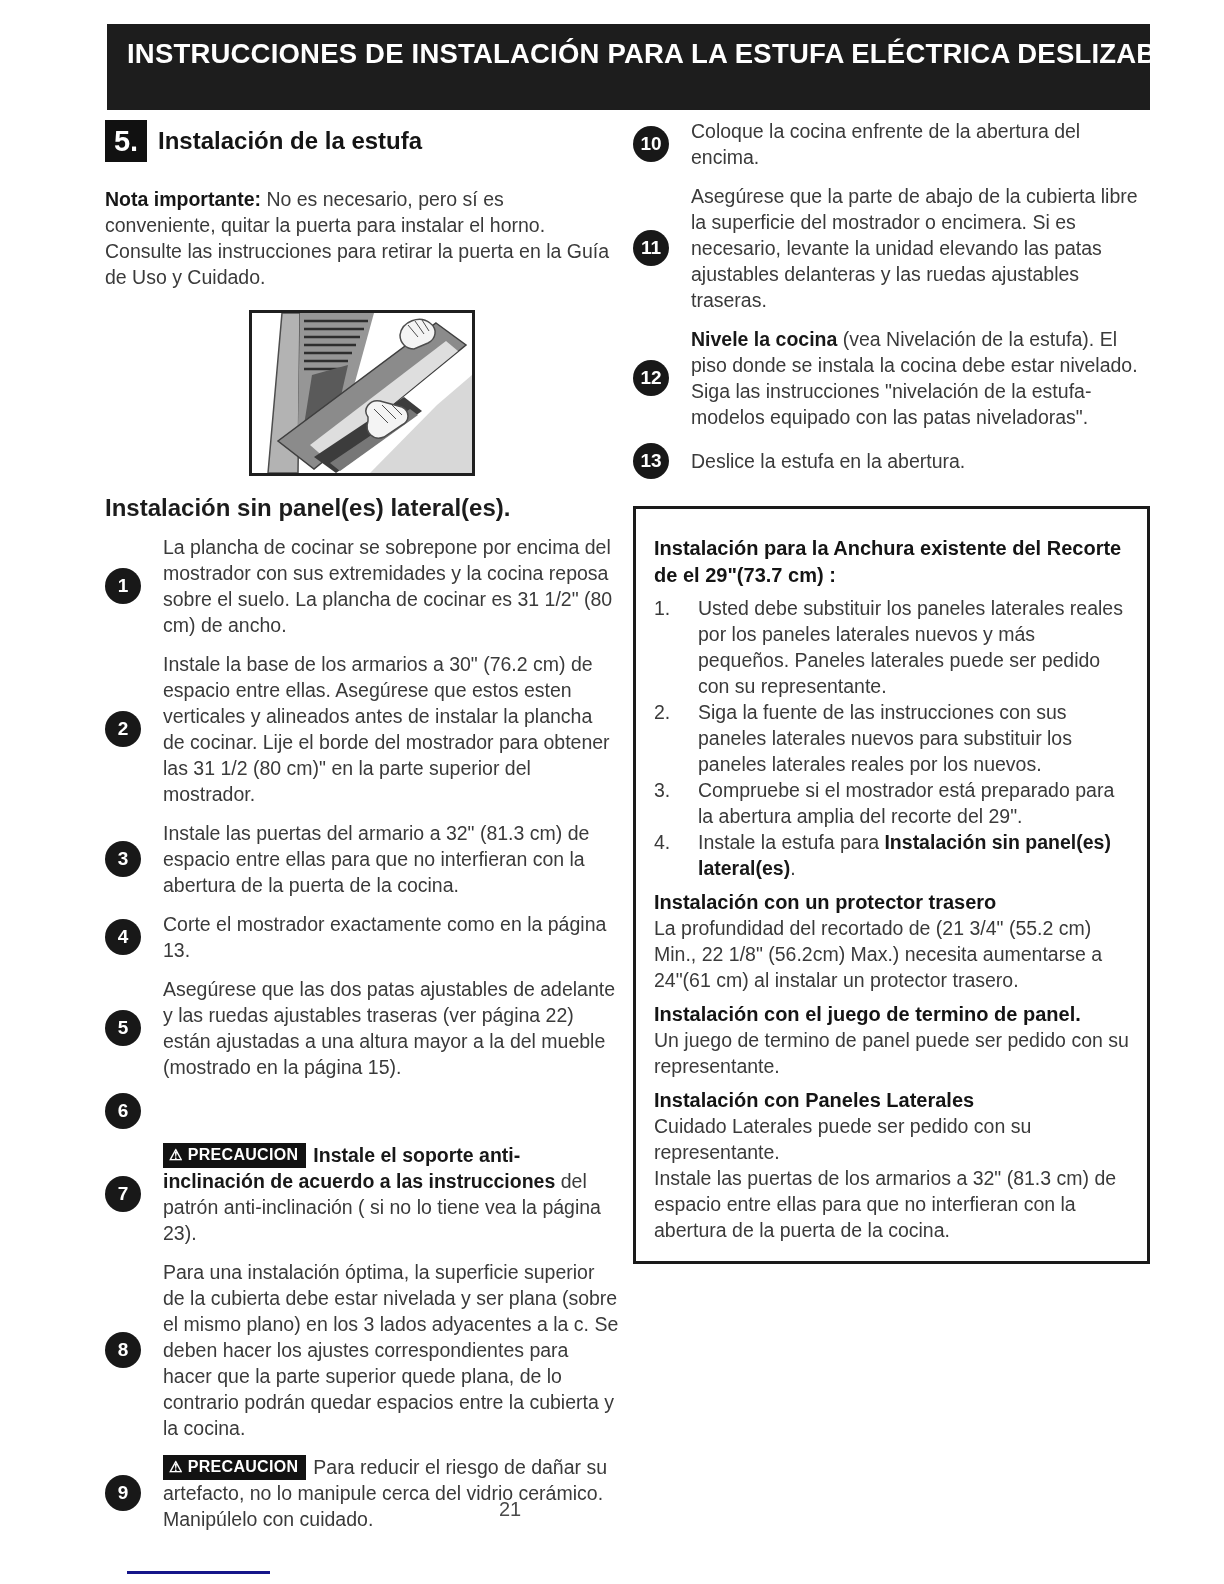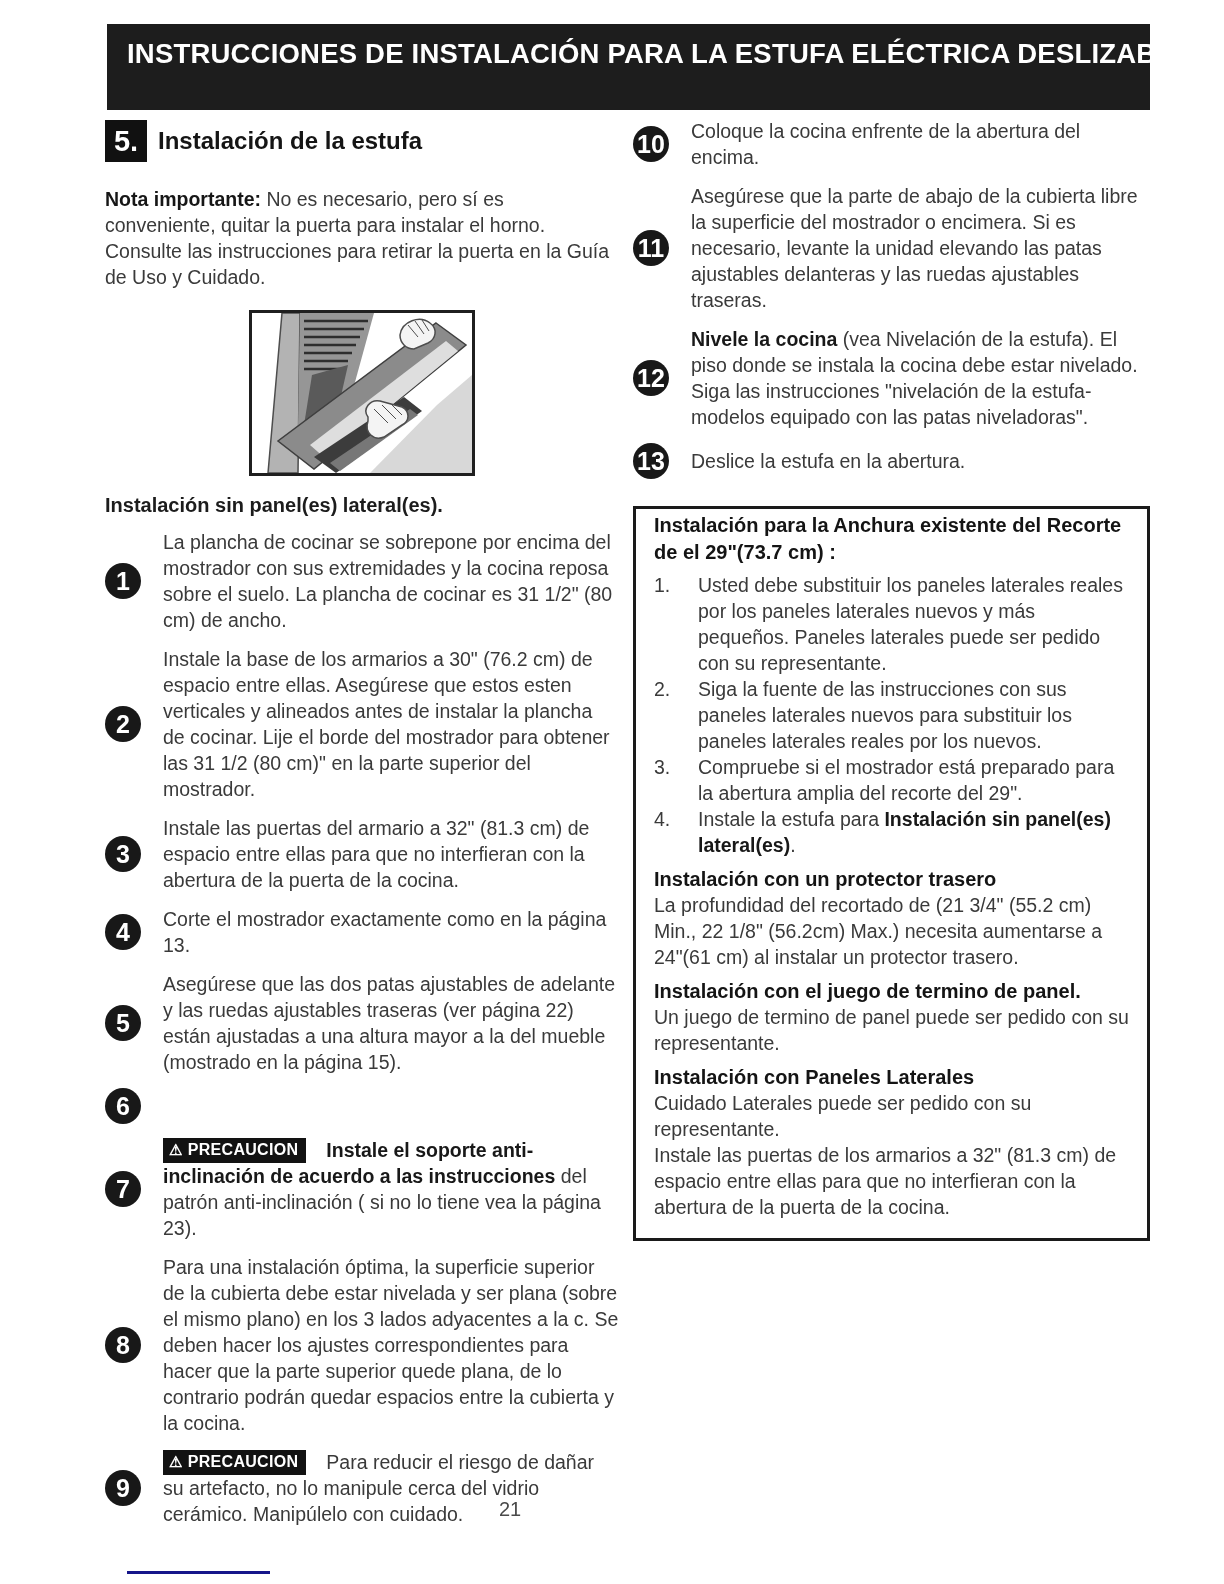--- a/index.html
+++ b/index.html
@@ -26,42 +26,42 @@
 
   .nota { margin:24px 0 0 0; font-size:19.5px; line-height:26px; color:#3a3a3a; }
   .nota b { color:#161616; }
 
   .illus-frame {
     width:226px; height:166px; margin:20px auto 6px auto;
     border:3px solid #1f1f1f; box-sizing:border-box; background:#ffffff;
   }
   .illus-frame svg { width:100%; height:100%; display:block; }
 
-  .subheading { font-size:20px; font-weight:bold; color:#1c1c1c; margin:18px 0 12px 0; }
+  .subheading { font-size:24px; font-weight:bold; color:#1c1c1c; margin:18px 0 12px 0; }
 
   .step { display:flex; align-items:center; margin-bottom:13px; }
   .stepnum {
     flex:0 0 36px; width:36px; height:36px; border-radius:50%;
-    background:#181818; color:#ffffff; font-weight:bold; font-size:25px;
+    background:#181818; color:#ffffff; font-weight:bold; font-size:19px;
     display:flex; align-items:center; justify-content:center; margin-right:22px;
   }
   .steptext { margin:0; font-size:19.5px; line-height:26px; color:#3a3a3a; }
   .steptext b { color:#181818; }
 
   .caution-badge {
     display:inline-block; background:#121212; color:#ffffff;
     font-weight:bold; font-size:16px; line-height:20px;
-    padding:2px 8px 3px 6px; margin-right:20px; vertical-align:2px;
+    padding:2px 8px 3px 6px; margin-right:7px; vertical-align:2px;
     letter-spacing:0.3px;
   }
   .warn-icon { margin-right:5px; font-size:15px; }
 
   .box {
     border:3px solid #1a1a1a; box-sizing:border-box; width:517px;
-    margin-top:27px; padding:3px 16px 18px 18px; background:#ffffff;
+    margin-top:27px; padding:26px 16px 18px 18px; background:#ffffff;
   }
   .box-title { font-size:20px; font-weight:bold; color:#141414; line-height:27px; margin:0 0 6px 0; }
   .box-item { display:grid; grid-template-columns:44px 1fr; font-size:19.5px; line-height:26px; color:#3a3a3a; margin:0; }
   .box-item .num { color:#3a3a3a; }
   .box-item b { color:#181818; }
   .box-h { font-size:20px; font-weight:bold; color:#141414; margin:8px 0 0 0; line-height:26px; }
   .box-p { font-size:19.5px; line-height:26px; color:#3a3a3a; margin:0; }
 
   .page-number {
     position:absolute; left:0; width:1020px; top:1498px; text-align:center;

